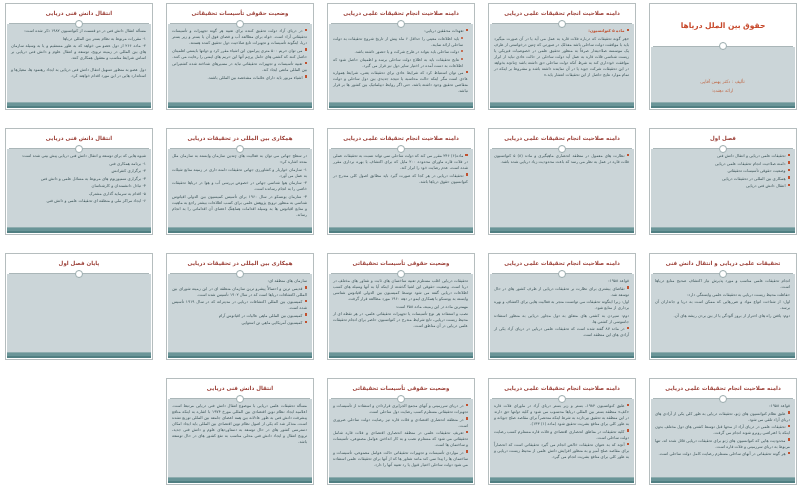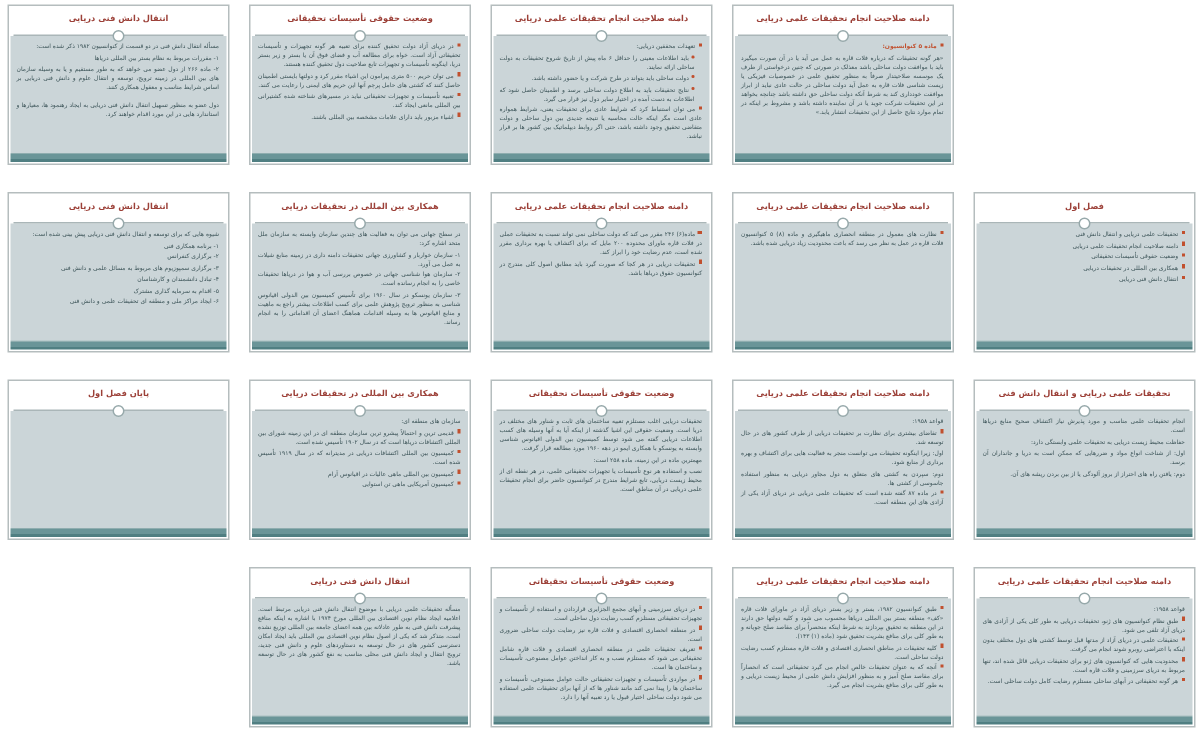--- a/index.html
+++ b/index.html
@@ -64,20 +64,30 @@
     text-align:center;
   }
   .slide.type-title .subtitle-line{
     font-size:4.5px;color:var(--subtitle-color,#bf6b4a);
   }
 </style>
 </head>
 <body>
 
 <div id="canvas" style="--page-bg: #ffffff; --slide-border: #b5bdbe; --title-color: #9c4038; --deck-title-color: #c7492c; --subtitle-color: #bf6b4a; --body-bg: #cbd5d8; --body-color: #3c5458; --bullet-color: #c1502e; --orn-line: #aab6b8; --orn-ring: #97a9ab; --footer-teal: #6a9598; --footer-dark: #507f82; --footer-light: #8fadaf;">
+    <div class="slide type-title" style="left: 649px; top: 3px;">
+      <div class="deck-title">حقوق بین الملل دریاها</div>
+      <div class="slide-body">
+        <div class="subtitle-line">تألیف : دکتر بهمن آقایی</div>
+        <div class="subtitle-line">ارائه دهنده:</div>
+      </div>
+      <div class="orn-line" style="top: 42px;"></div>
+      <div class="orn-ring" style="top: 38px;"></div>
+      <div class="footer-bar"></div>
+    </div>
     <div class="slide type-content" style="left: 488px; top: 3px;">
       <div class="slide-title">دامنه صلاحیت انجام تحقیقات علمی دریایی</div>
       <div class="slide-body">
         <div class="line hl"><span class="marker sq"></span><span class="txt">ماده ۵ کنوانسیون:</span></div>
         <div class="line"><span class="txt">«هر گونه تحقیقات که درباره فلات قاره به عمل می آید یا در آن صورت میگیرد باید با موافقت دولت ساحلی باشد معذلک در صورتی که چنین درخواستی از طرف یک موسسه صلاحیتدار صرفاً به منظور تحقیق علمی در خصوصیات فیزیکی یا زیست شناسی فلات قاره به عمل آید دولت ساحلی در حالت عادی نباید از ابراز موافقت خودداری کند به شرط آنکه دولت ساحلی حق داشته باشد چنانچه بخواهد در این تحقیقات شرکت جوید یا در آن نماینده داشته باشد و مشروط بر اینکه در تمام موارد نتایج حاصل از این تحقیقات انتشار یابد.»</span></div>
       </div>
       <div class="orn-line" style="top: 19px;"></div>
       <div class="orn-ring" style="top: 16px;"></div>
       <div class="footer-bar"></div>
     </div>

